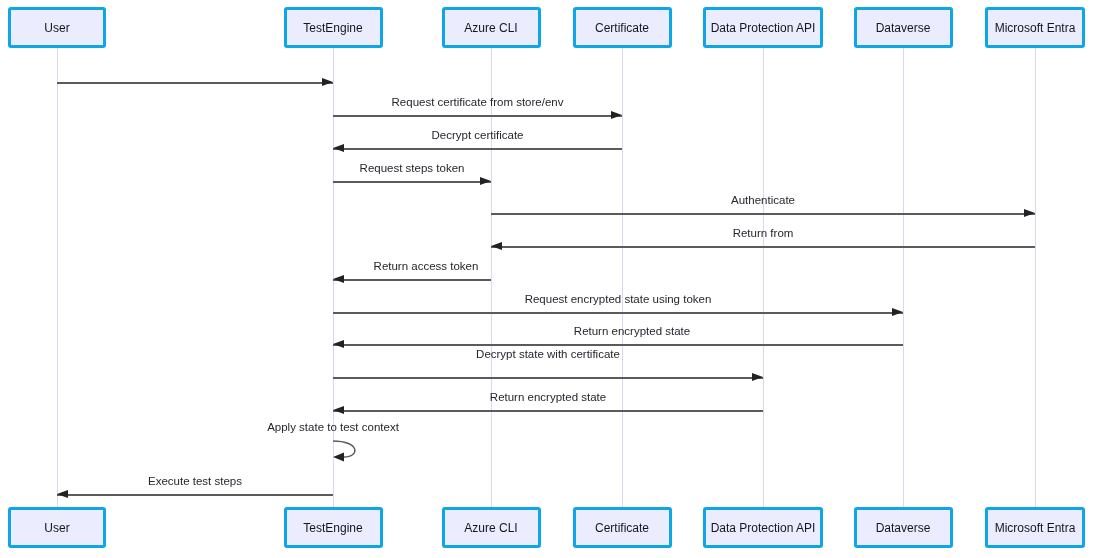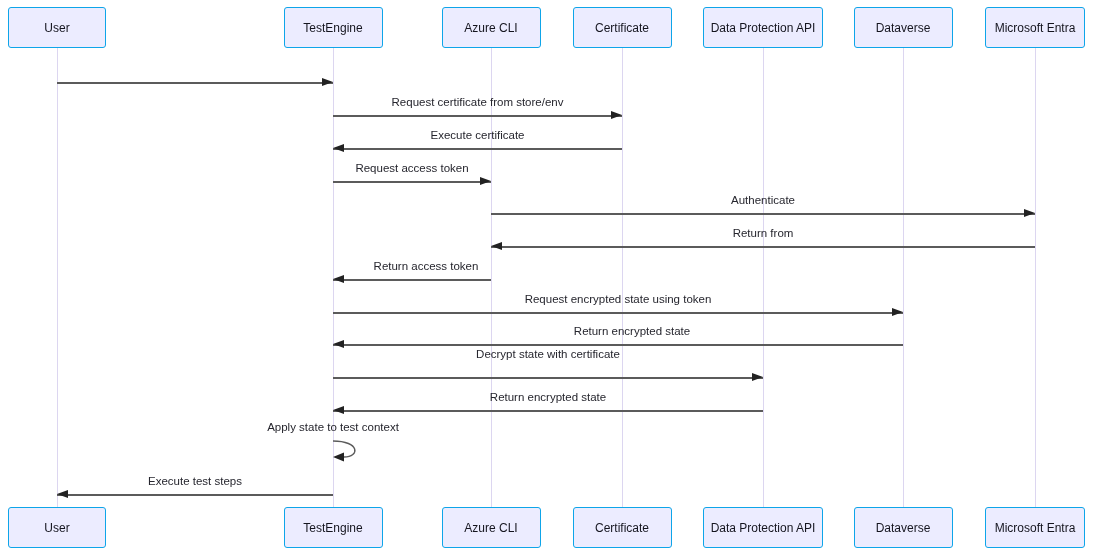--- a/index.html
+++ b/index.html
@@ -12,21 +12,21 @@
     position: relative;
     width: 1093px;
     height: 558px;
     background: #ffffff;
     overflow: hidden;
   }
   .actor-box {
     position: absolute;
     height: 41px;
     background: #ECECFF;
-    border: 1px solid #0ea5e9;
+    border: 3px solid #0ea5e9;
     border-radius: 3px;
     display: flex;
     align-items: center;
     justify-content: center;
     color: #15151f;
     font-size: 12px;
     box-sizing: border-box;
     z-index: 3;
   }
   .actor-box.top { top: 7px; }
@@ -116,24 +116,24 @@
       <span>Microsoft Entra</span>
     </div>
     <div class="actor-box bottom" style="left: 985px; width: 100px;">
       <span>Microsoft Entra</span>
     </div>
     <div class="msg-line" style="left: 57px; width: 276px; top: 82px;"></div>
     <div class="arrowhead right" style="top: 78.25px; left: 322px;"></div>
     <div class="msg-label" style="top: 96px; left: 477.5px;">Request certificate from store/env</div>
     <div class="msg-line" style="left: 333px; width: 289px; top: 115px;"></div>
     <div class="arrowhead right" style="top: 111.25px; left: 611px;"></div>
-    <div class="msg-label" style="top: 129px; left: 477.5px;">Execute certificate</div>
+    <div class="msg-label" style="top: 129px; left: 477.5px;">Decrypt certificate</div>
     <div class="msg-line" style="left: 333px; width: 289px; top: 148px;"></div>
     <div class="arrowhead left" style="top: 144.25px; left: 333px;"></div>
-    <div class="msg-label" style="top: 162px; left: 412px;">Request access token</div>
+    <div class="msg-label" style="top: 162px; left: 412px;">Request steps token</div>
     <div class="msg-line" style="left: 333px; width: 158px; top: 181px;"></div>
     <div class="arrowhead right" style="top: 177.25px; left: 480px;"></div>
     <div class="msg-label" style="top: 194px; left: 763px;">Authenticate</div>
     <div class="msg-line" style="left: 491px; width: 544px; top: 213px;"></div>
     <div class="arrowhead right" style="top: 209.25px; left: 1024px;"></div>
     <div class="msg-label" style="top: 227px; left: 763px;">Return from</div>
     <div class="msg-line" style="left: 491px; width: 544px; top: 246px;"></div>
     <div class="arrowhead left" style="top: 242.25px; left: 491px;"></div>
     <div class="msg-label" style="top: 260px; left: 412px; padding-left: 28px;">Return access token</div>
     <div class="msg-line" style="left: 333px; width: 158px; top: 279px;"></div>

